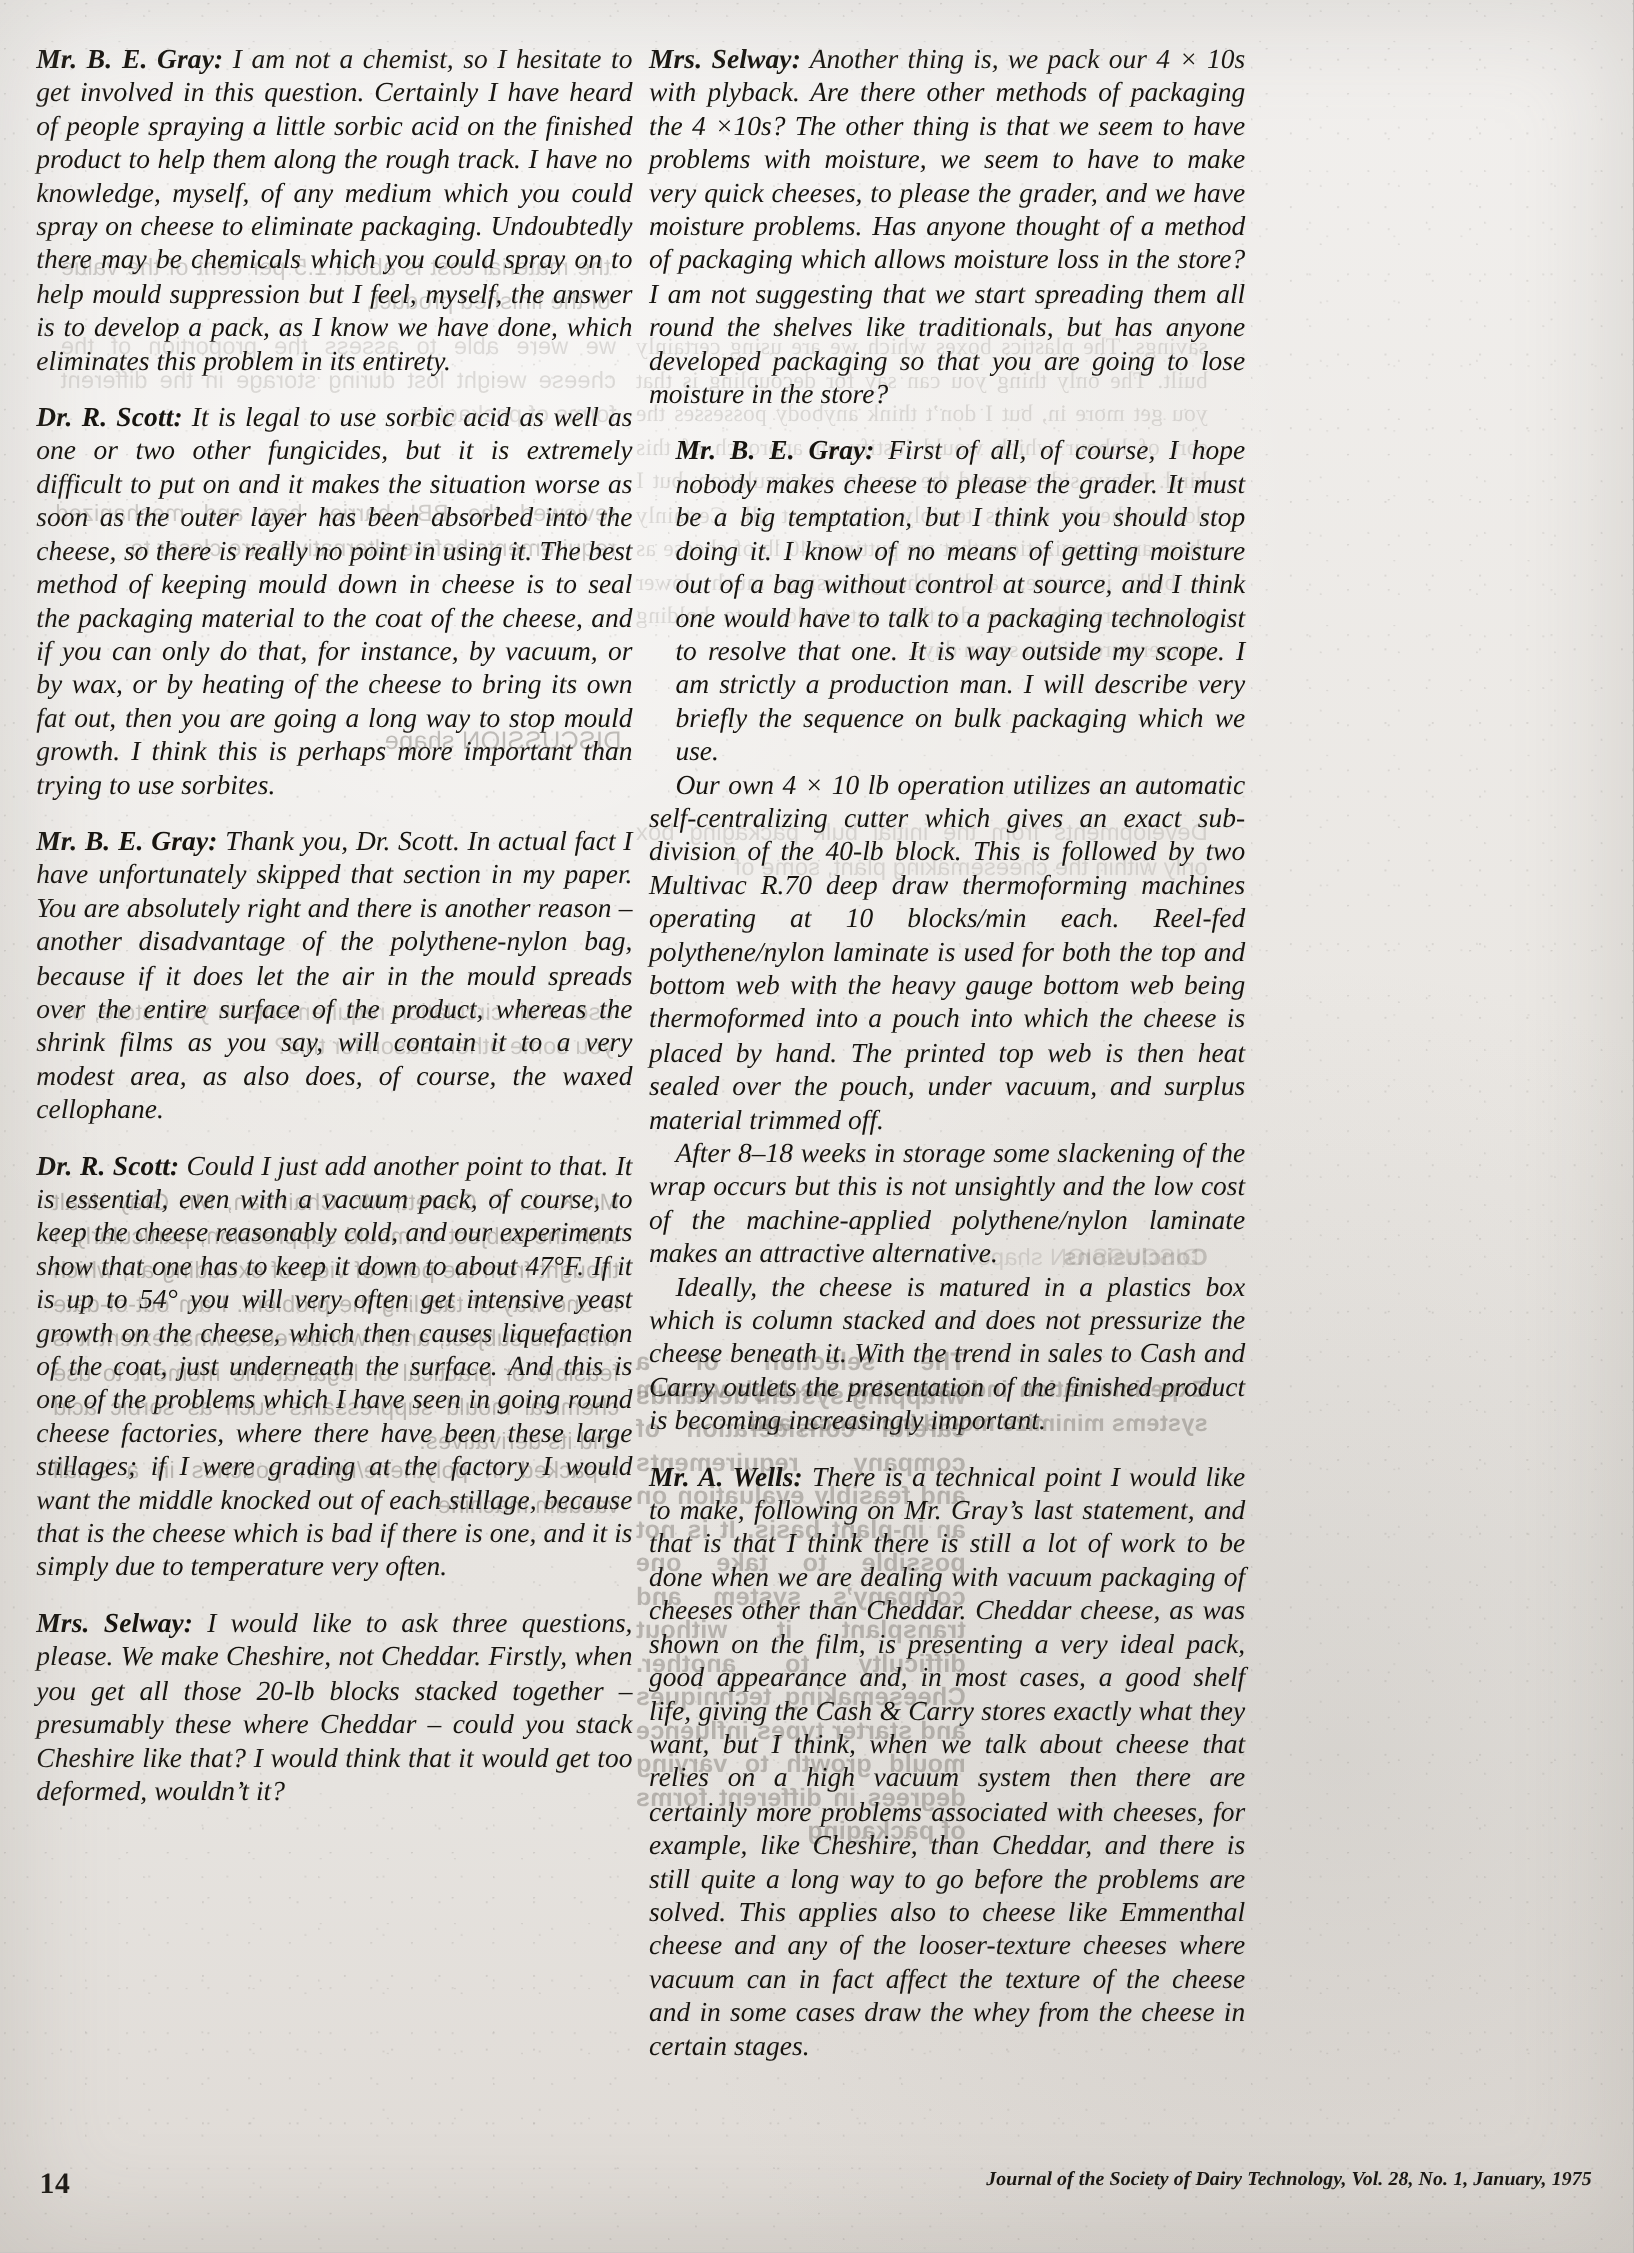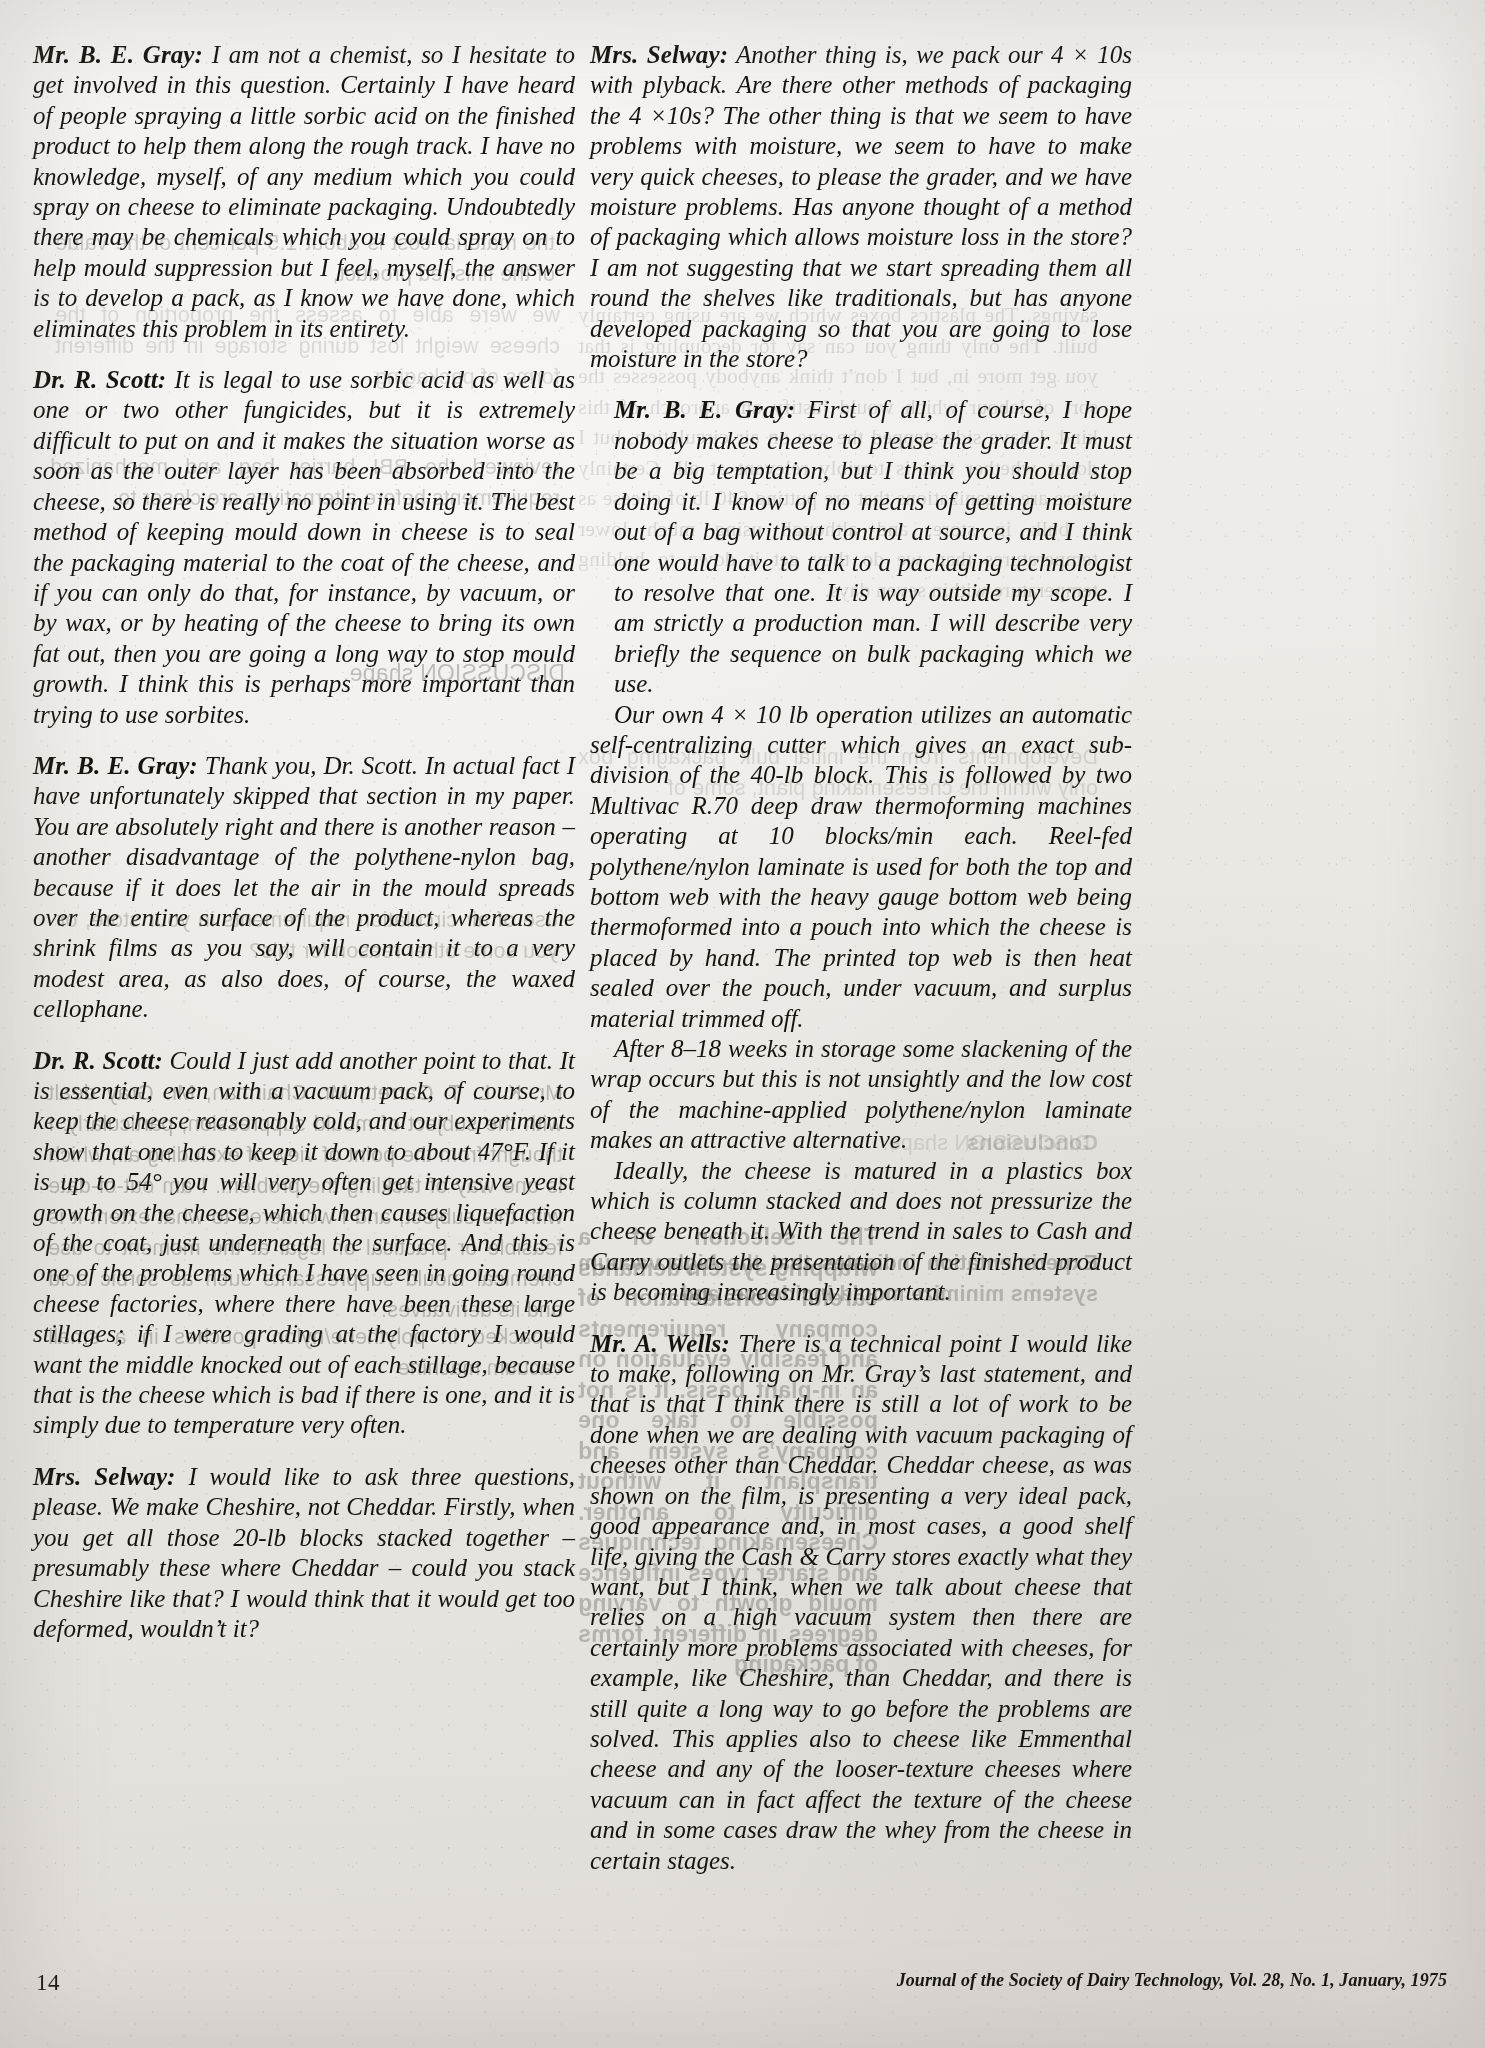--- a/index.html
+++ b/index.html
@@ -100,22 +100,22 @@
     left: 0;
     right: 0;
     bottom: 42px;
     height: 40px;
     z-index: 5;
   }
   #page-number {
     position: absolute;
     left: 36px;
     top: 4px;
-    font-size: 23px;
-    font-weight: normal;
+    font-size: 27px;
+    font-weight: bold;
     letter-spacing: 0.4px;
   }
   #journal-citation {
     position: absolute;
     right: 38px;
     top: 4px;
     font-style: italic;
     font-weight: bold;
     font-size: 18px;
     letter-spacing: 0.1px;

